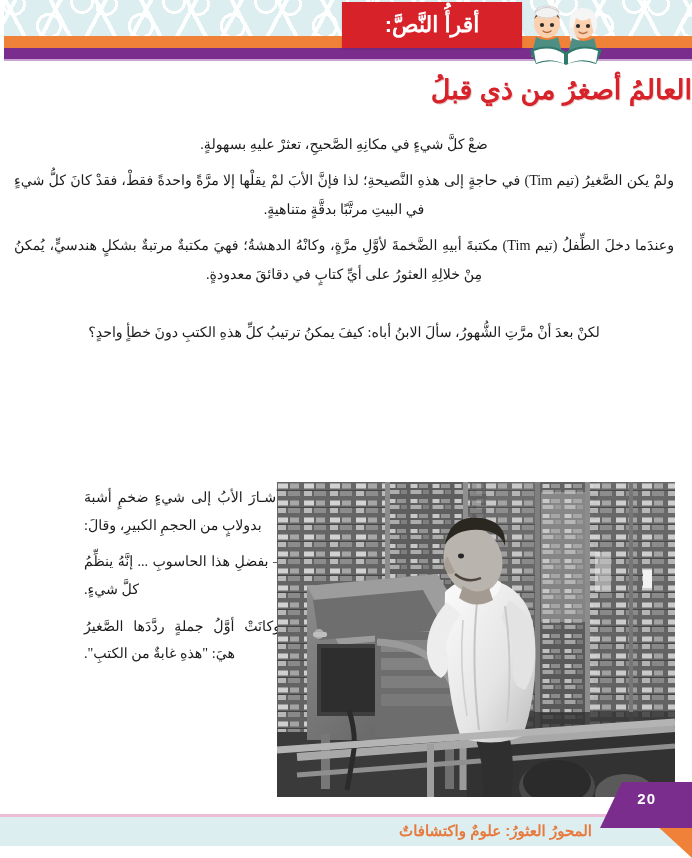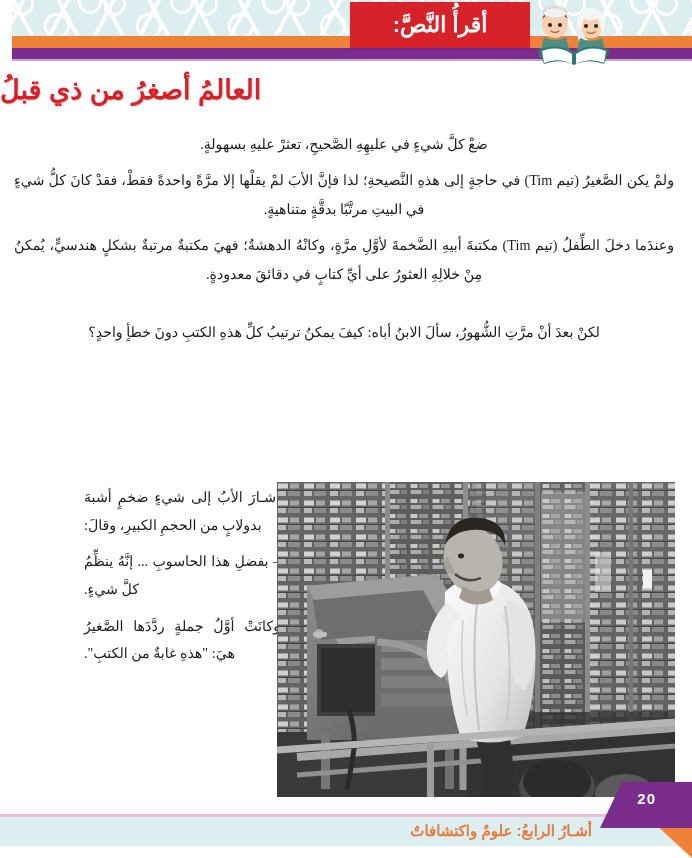--- a/index.html
+++ b/index.html
@@ -21,21 +21,21 @@
     position: relative;
     width: 692px;
     height: 858px;
     background: #ffffff;
     overflow: hidden;
   }
 
   
   .header-wrap {
     position: absolute;
-    top: 0; left: 12px;
+    top: 0; left: 4px;
     width: 636px;
     height: 62px;
     text-align: right;
   }
 
   .header-pattern {
     position: absolute;
     top: 0; left: 0;
     width: 692px;
     height: 36px;
@@ -112,21 +112,21 @@
     width: 104px;
     height: 62px;
   }
 
   
   .article-title {
     position: absolute;
     top: 74px;
     left: 0;
     width: 692px;
-    text-align: left;
+    text-align: right;
     color: #d8222a;
     font-size: 27px;
     font-weight: bold;
     font-family: "Liberation Sans", sans-serif;
     letter-spacing: -0.3px;
     text-shadow: 1px 1px 0 rgba(120,0,0,0.18);
   }
 
   
   .body-block {
@@ -304,21 +304,21 @@
         <path d="M20 47 q16 -6 30 3 v10 q-14 -7 -28 -1z" fill="#ffffff"></path>
         <path d="M84 47 q-16 -6 -30 3 v10 q14 -7 28 -1z" fill="#ffffff"></path>
         <path d="M52 50 v10" stroke="#2f7a6c" stroke-width="2"></path>
       </svg>
     </div>
   </div>
 
   <div class="article-title">العالمُ أصغرُ من ذي قبلُ</div>
 
   <div class="body-block">
-    <p class="para p1">ضعْ كلَّ شيءٍ في عليهِهِ الصَّحيحِ، تعثرْ عليهِ بسهولةٍ.</p>
+    <p class="para p1">ضعْ كلَّ شيءٍ في مكانِهِ الصَّحيحِ، تعثرْ عليهِ بسهولةٍ.</p>
     <p class="para">ولمْ يكن الصَّغيرُ (تيم Tim) في حاجةٍ إلى هذهِ النَّصيحةِ؛ لذا فإنَّ الأبَ لمْ يقلْها إلا مرَّةً واحدةً فقطْ، فقدْ كانَ كلُّ شيءٍ في البيتِ مرتَّبًا بدقَّةٍ متناهيةٍ.</p>
     <p class="para">وعندَما دخلَ الطِّفلُ (تيم Tim) مكتبةَ أبيهِ الضَّخمةَ لأوَّلِ مرَّةٍ، وكانْهُ الدهشةُ؛ فهيَ مكتبةٌ مرتبةٌ بشكلٍ هندسيٍّ، يُمكنُ مِنْ خلالِهِ العثورُ على أيِّ كتابٍ في دقائقَ معدودةٍ.</p>
     <p class="para p-last">لكنْ بعدَ أنْ مرَّتِ الشُّهورُ، سألَ الابنُ أباه: كيفَ يمكنُ ترتيبُ كلِّ هذهِ الكتبِ دونَ خطأٍ واحدٍ؟</p>
   </div>
 
   <div class="lower">
 
     <div class="side-col">
       <p class="side-para">أشـارَ الأبُ إلى شيءٍ ضخمٍ أشبهَ بدولابٍ من الحجمِ الكبيرِ، وقالَ:</p>
       <p class="side-para">– بفضلِ هذا الحاسوبِ ... إنَّهُ ينظِّمُ كلَّ شيءٍ.</p>
@@ -437,17 +437,17 @@
     </div>
   </div>
 
   <div class="footer-pinkline"></div>
   <div class="footer-band"></div>
 
   <div class="corner-purple"></div>
   <div class="corner-orange"></div>
   <div class="page-number">20</div>
 
-  <div class="footer-text">أشـارُ الرابعُ: علومٌ واكتشافاتٌ</div>
+  <div class="footer-text">المحورُ العثورُ: علومٌ واكتشافاتٌ</div>
 
   <div class="footer-white"></div>
 
 </div>
 
 </body></html>

